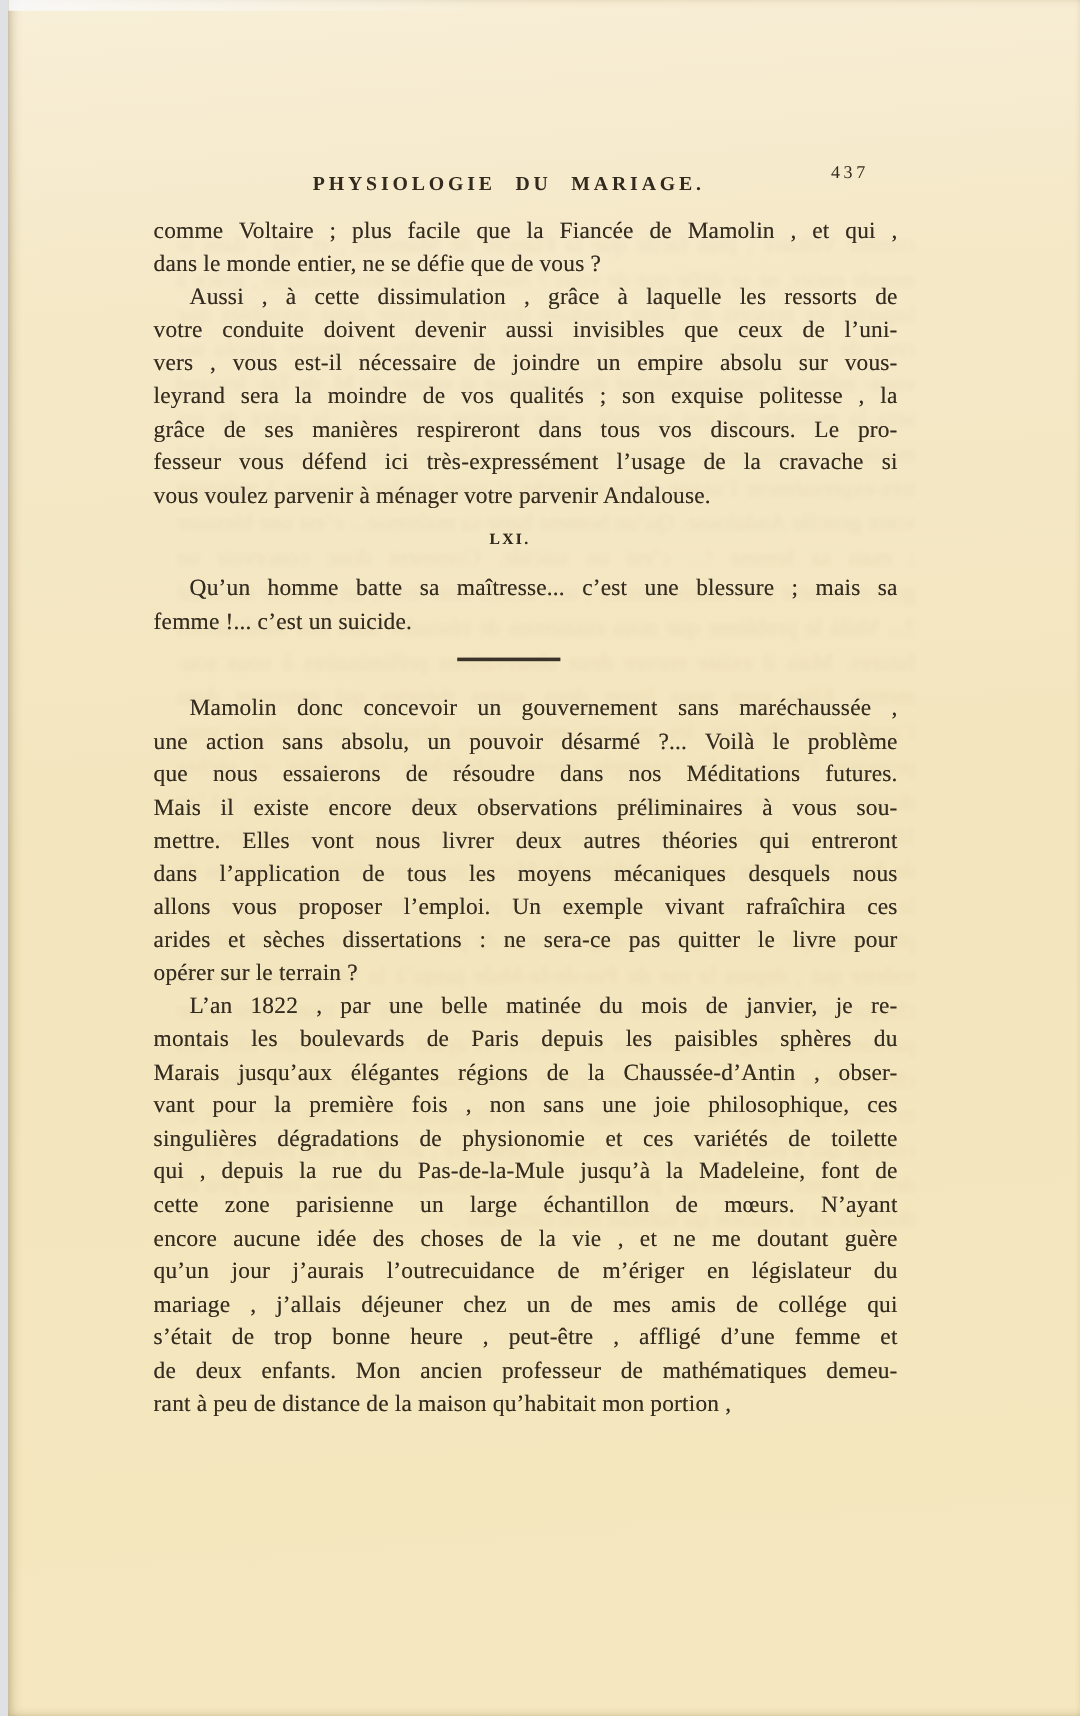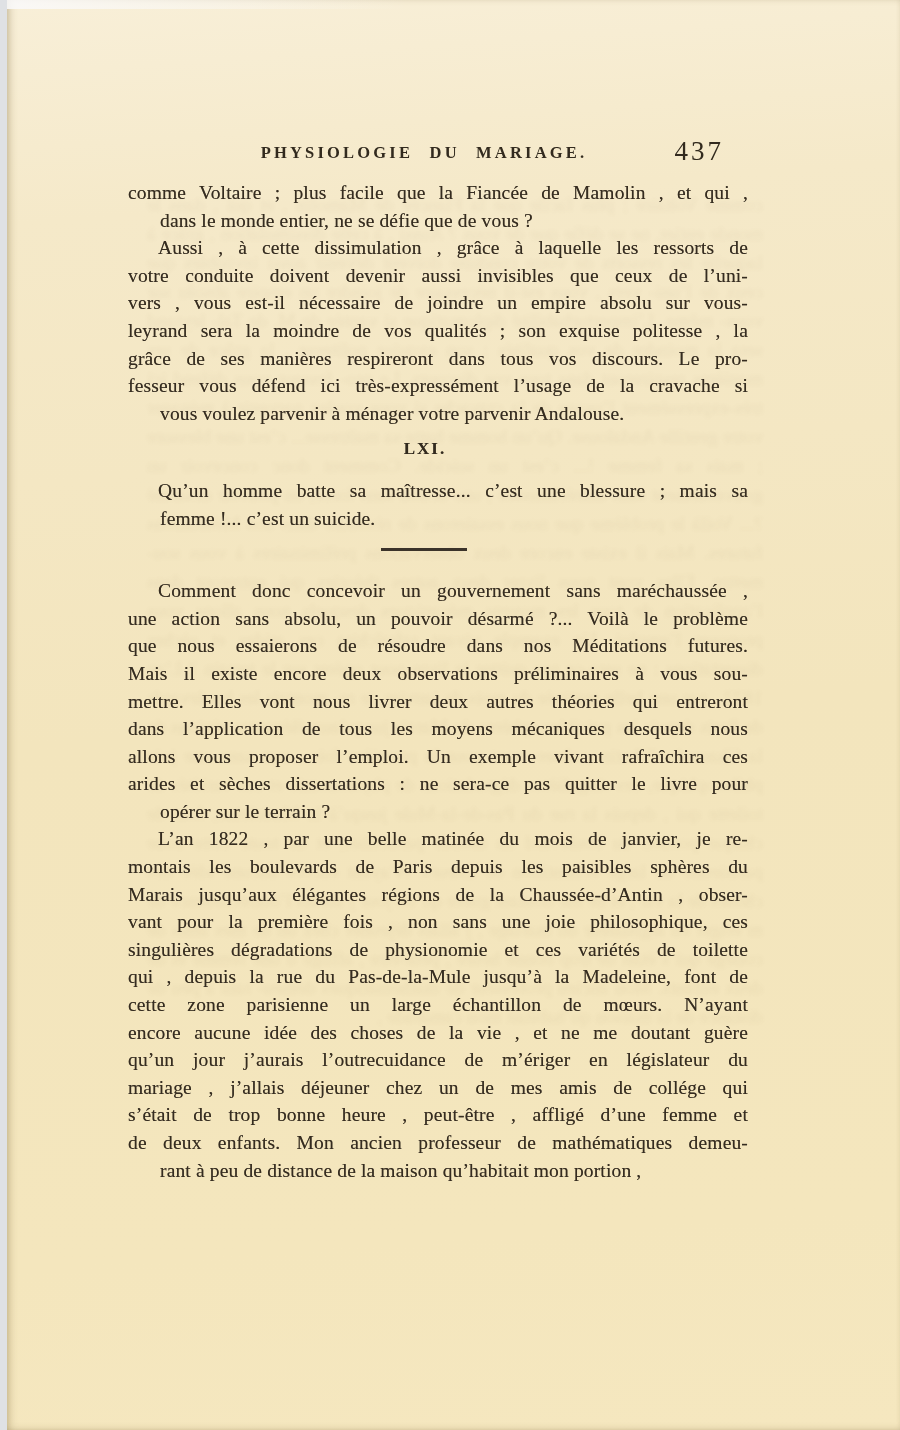--- a/index.html
+++ b/index.html
@@ -41,46 +41,46 @@
     display:block;text-align:center;
     transform:translateX(-14px);
     font-weight:bold;
     font-size:16.5px;
     letter-spacing:3.2px;
     word-spacing:9px;
     color:#322a1e;
   }
   .page-number{
     position:absolute;right:24px;top:-7px;
-    font-size:27px;letter-spacing:3px;
+    font-size:15px;letter-spacing:3px;
     color:#322a1e;
   }
   .text-column{
     position:relative;z-index:1;
     margin:12px 0 0 121px;
     width:620px;
     font-size:19.5px;
     line-height:27.6px;
     letter-spacing:0.15px;
     color:var(--ink);
     text-shadow:0 0 0.4px rgba(53,44,32,0.55);
   }
   .paragraph{margin:0;}
   .line{
     text-align:justify;
     text-align-last:justify;
     white-space:normal;
   }
-  .line.last{text-align-last:left;margin-left:32px;}
+  .line.last{text-align-last:left;}
   .line.indent{text-indent:30px;}
   .section-heading{
     text-align:center;
     transform:translateX(-13px);
     font-weight:bold;
-    font-size:17px;
+    font-size:13px;
     letter-spacing:2px;
     margin:8px 0 14px 0;
     color:#322a1e;
   }
   .divider{
     width:86px;height:3px;
     background:#3b332a;
     margin:16px auto 26px auto;
     transform:translateX(-14px);
   }
@@ -123,21 +123,21 @@
           <div class="line">fesseur vous défend ici très-expressément l’usage de la cravache si</div>
           <div class="line last">vous voulez parvenir à ménager votre parvenir Andalouse.</div>
         </div>
         <div class="section-heading">LXI.</div>
         <div class="paragraph">
           <div class="line indent">Qu’un homme batte sa maîtresse... c’est une blessure ; mais sa</div>
           <div class="line last">femme !... c’est un suicide.</div>
         </div>
         <div class="divider"></div>
         <div class="paragraph">
-          <div class="line indent">Comment donc concevoir un gouvernement sans maréchaussée ,</div>
+          <div class="line indent">Mamolin donc concevoir un gouvernement sans maréchaussée ,</div>
           <div class="line">une action sans absolu, un pouvoir désarmé ?... Voilà le problème</div>
           <div class="line">que nous essaierons de résoudre dans nos Méditations futures.</div>
           <div class="line">Mais il existe encore deux observations préliminaires à vous sou-</div>
           <div class="line">mettre. Elles vont nous livrer deux autres théories qui entreront</div>
           <div class="line">dans l’application de tous les moyens mécaniques desquels nous</div>
           <div class="line">allons vous proposer l’emploi. Un exemple vivant rafraîchira ces</div>
           <div class="line">arides et sèches dissertations : ne sera-ce pas quitter le livre pour</div>
           <div class="line last">opérer sur le terrain ?</div>
         </div>
         <div class="paragraph">

